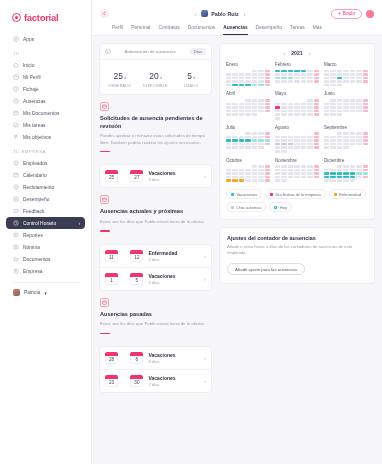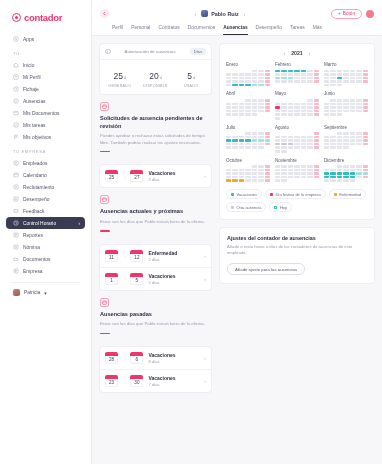--- a/index.html
+++ b/index.html
@@ -182,21 +182,21 @@
   }
 </style>
 </head>
 <body>
 
 <div class="app">
 
   <aside class="sidebar">
     <div class="brand">
       <span class="brand-mark"></span>
-      <span class="brand-text">contador</span>
+      <span class="brand-text">factorial</span>
     </div>
 
     <div class="nav-group">
       <div class="nav-item">
         <svg class="ico" viewBox="0 0 16 16">
             <circle cx="8" cy="8" r="6.4" fill="none" stroke="#8a8a9e" stroke-width="1.4"></circle>
             <circle cx="8" cy="8" r="2" fill="#8a8a9e"></circle>
           </svg>
         <span>Apps</span>
       </div>

